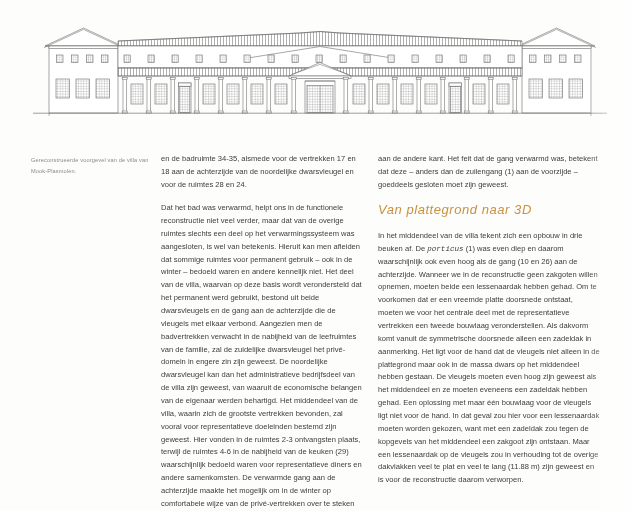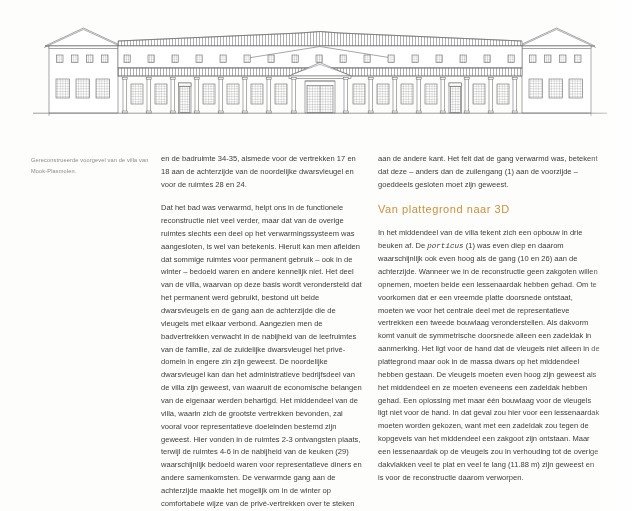--- a/index.html
+++ b/index.html
@@ -61,25 +61,26 @@
     width: 222px;
   }
   .para {
     margin: 0 0 10.5px 0;
     text-align: left;
   }
   .para:last-child { margin-bottom: 0; }
 
   .section-heading {
     margin: 0 0 11px 0;
-    font-size: 11px;
+    font-size: 13px;
     line-height: 1.3;
     color: #c8913f;
     letter-spacing: 0.55px;
     font-weight: normal;
+    font-style: italic;
   }
   .it { font-style: italic; font-family: Liberation Mono, monospace; }
 
   
   #page-fade {
     position: absolute;
     right: 0;
     top: 0;
     width: 54px;
     height: 511px;

